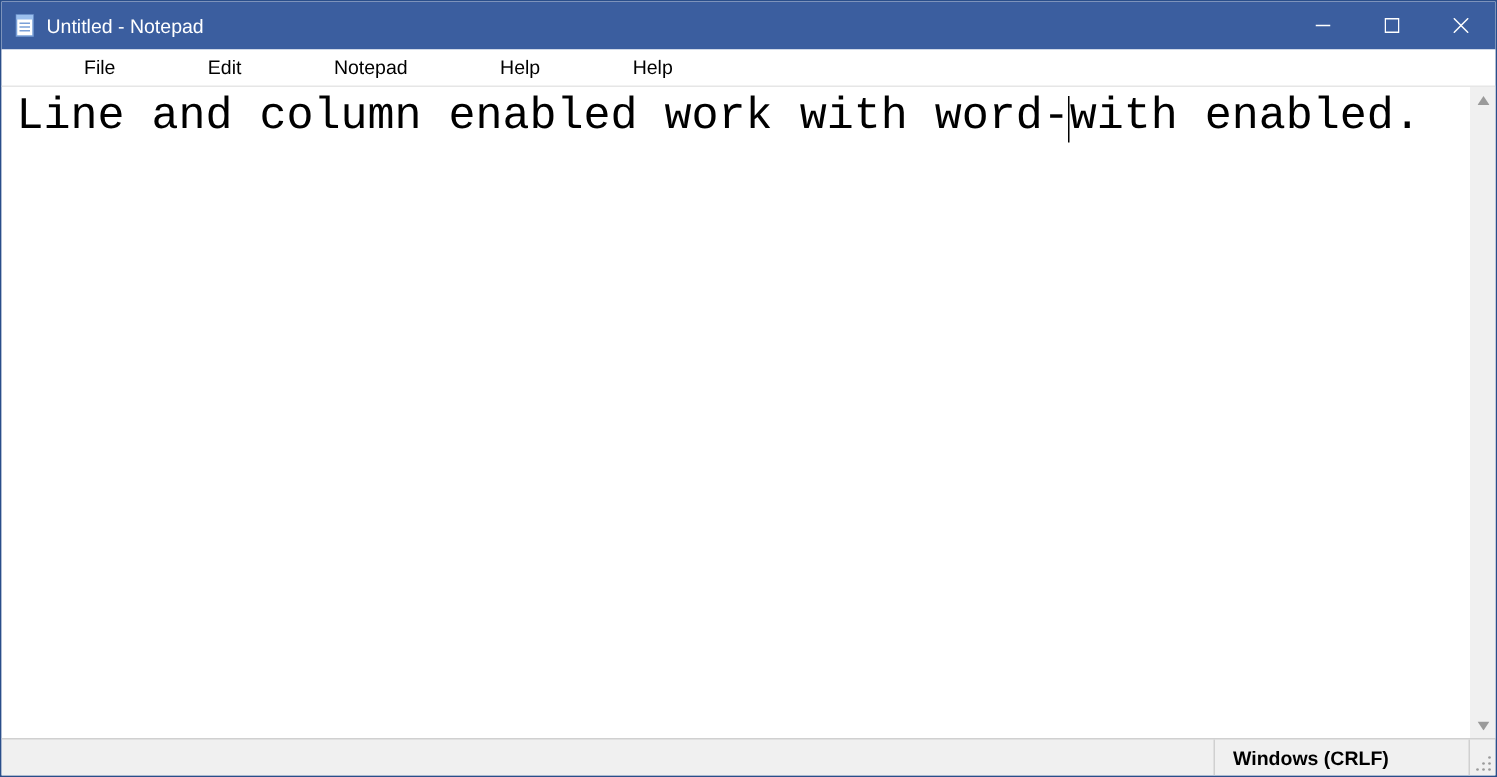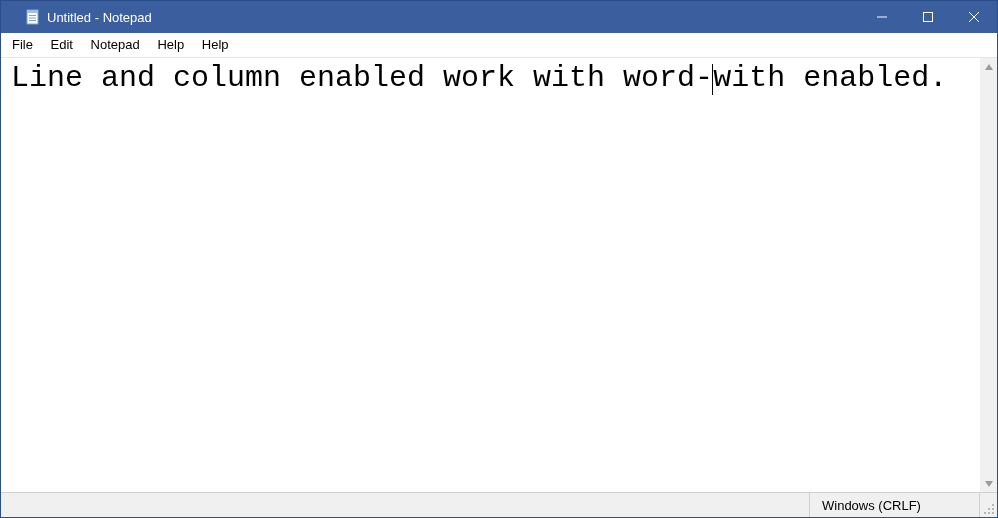--- a/index.html
+++ b/index.html
@@ -16,21 +16,21 @@
       border: 1px solid #2a4e8a;
       display: flex;
       flex-direction: column;
     }
     .titlebar {
       background: #3b5e9f;
       color: #fff;
       height: 32px;
       display: flex;
       align-items: center;
-      padding-left: 24px;
+      padding-left: 8px;
       font-size: 13px;
     }
     .titlebar .app-icon {
       width: 16px;
       height: 16px;
       margin-right: 6px;
       display: inline-flex;
       align-items: center;
       justify-content: center;
     }
@@ -59,20 +59,21 @@
       background: #fff;
       padding: 2px 4px 3px 4px;
       font-size: 13px;
       color: #000;
       border-bottom: 1px solid #e6e6e6;
     }
     .menubar .menu-item {
       display: inline-block;
       padding: 2px 7px;
       cursor: default;
+      margin-left: 44px;
     }
     .editor-wrap {
       flex: 1;
       display: flex;
       position: relative;
       background: #fff;
     }
     .editor {
       flex: 1;
       padding: 2px 4px 2px 10px;
@@ -112,20 +113,21 @@
       font-size: 9px;
     }
     .statusbar {
       height: 25px;
       background: #f0f0f0;
       border-top: 1px solid #d0d0d0;
       display: flex;
       font-size: 13px;
       color: #000;
       align-items: stretch;
+      font-weight: bold;
     }
     .statusbar .cell {
       border-left: 1px solid #d0d0d0;
       display: flex;
       align-items: center;
       padding: 0 10px 0 12px;
       white-space: nowrap;
     }
     .statusbar .filler {
       flex: 1;

